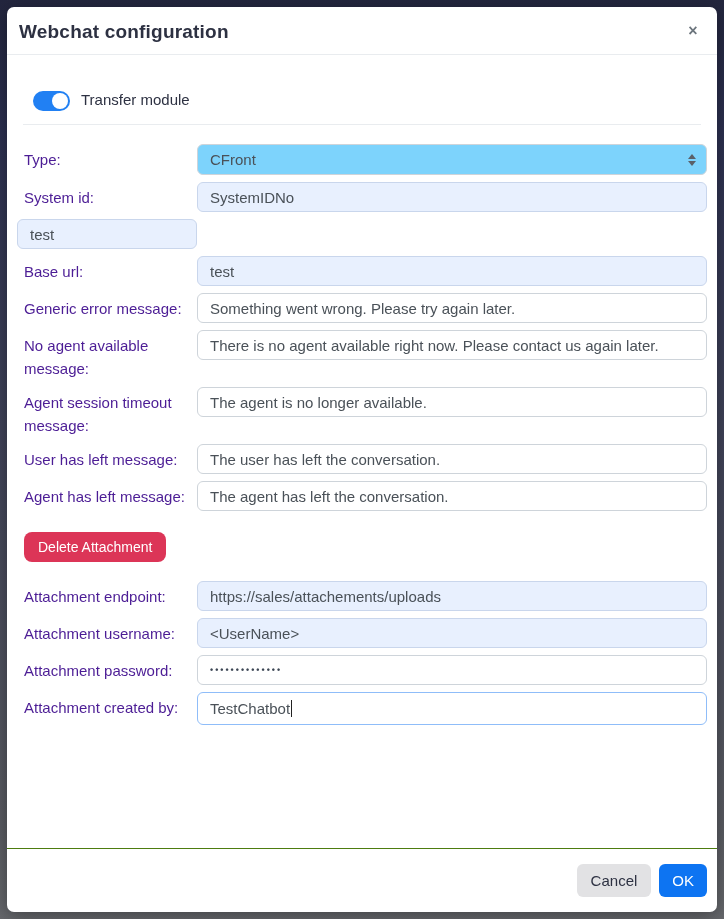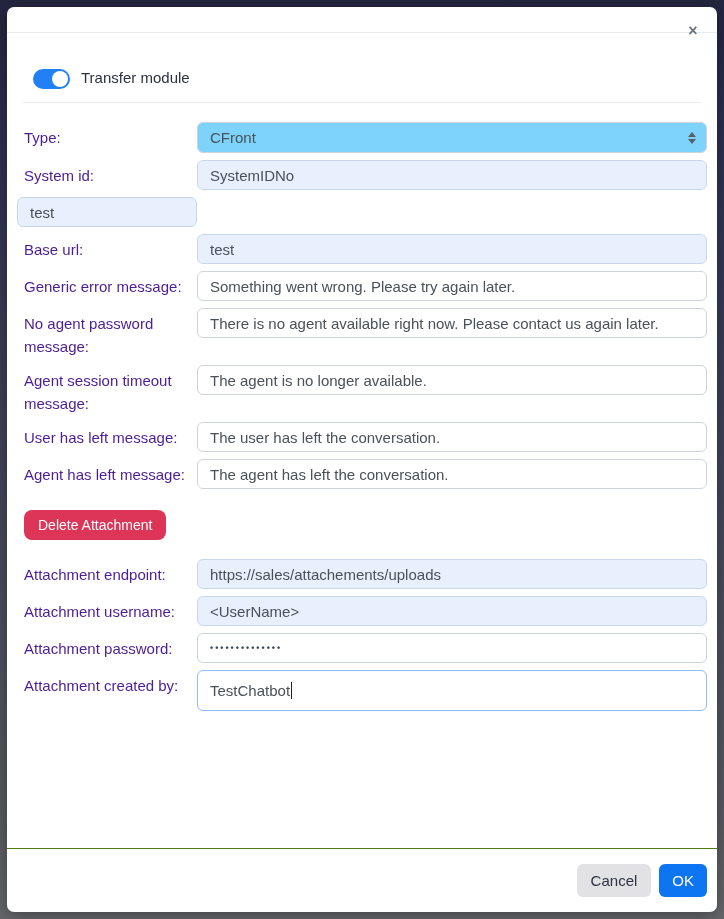--- a/index.html
+++ b/index.html
@@ -35,21 +35,21 @@
 
   .form-row { display:grid; grid-template-columns:180px 1fr; margin-bottom:7px; align-items:start; }
   .field-label { font-size:15px; line-height:23px; color:#4c1d95; padding:4px 8px 0 7px; }
   .inp {
     width:100%; height:30px; border:1px solid #ced4da; border-radius:6px; padding:0 12px;
     font-family:Liberation Sans, sans-serif; font-size:15px; color:#4a5158; background:#ffffff; outline:none;
   }
   .inp.autofill { background:#e8f0fe; border-color:#c9d6ec; }
   .inp.pwd { font-size:9px; letter-spacing:2px; font-weight:700; color:#3c4654; }
   .fake-input {
-    width:100%; height:41px; border:1px solid #8fbdf9; border-radius:6px; padding:0 12px;
+    width:100%; height:33px; border:1px solid #8fbdf9; border-radius:6px; padding:0 12px;
     display:flex; align-items:center; font-size:15px; color:#4a5158; background:#fff;
   }
   .caret { display:inline-block; width:1px; height:17px; background:#222; margin-left:1px; }
 
   .select-box {
     width:100%; height:31px; border:1px solid #ced4da; border-radius:6px; padding:0 10px 0 12px;
     display:flex; align-items:center; justify-content:space-between; background:#7dd3fc; cursor:default;
   }
   .select-text { font-size:15px; color:#4a5158; }
   .updown-icon { display:flex; flex-direction:column; gap:2px; align-items:center; }
@@ -69,20 +69,21 @@
   .btn { border:none; border-radius:6px; font-family:inherit; font-size:15px; padding:7px 14px; cursor:pointer; height:33px; }
   .btn-cancel { background:#e2e2e4; color:#2d3142; }
   .btn-ok { background:#0d74f2; color:#ffffff; padding:7px 13px; }
 </style>
 </head>
 <body>
 
 <div class="modal">
 
   <div class="modal-header">
+    <span class="modal-title">Webchat configuration</span>
     <button class="close-btn">×</button>
   </div>
 
   <div class="modal-body">
 
     <div class="toggle-row">
       <span class="switch">
           <span class="knob"></span>
         </span>
       <span class="toggle-label">Transfer module</span>
@@ -114,21 +115,21 @@
       <label class="field-label">Base url:</label>
       <input class="inp autofill" value="test" style="">
     </div>
 
     <div class="form-row">
       <label class="field-label">Generic error message:</label>
       <input class="inp" value="Something went wrong. Please try again later." style="">
     </div>
 
     <div class="form-row">
-      <label class="field-label">No agent password message:</label>
+      <label class="field-label">No agent available message:</label>
       <input class="inp" value="There is no agent available right now. Please contact us again later." style="">
     </div>
 
     <div class="form-row">
       <label class="field-label">Agent session timeout message:</label>
       <input class="inp" value="The agent is no longer available." style="">
     </div>
 
     <div class="form-row">
       <label class="field-label">User has left message:</label>

